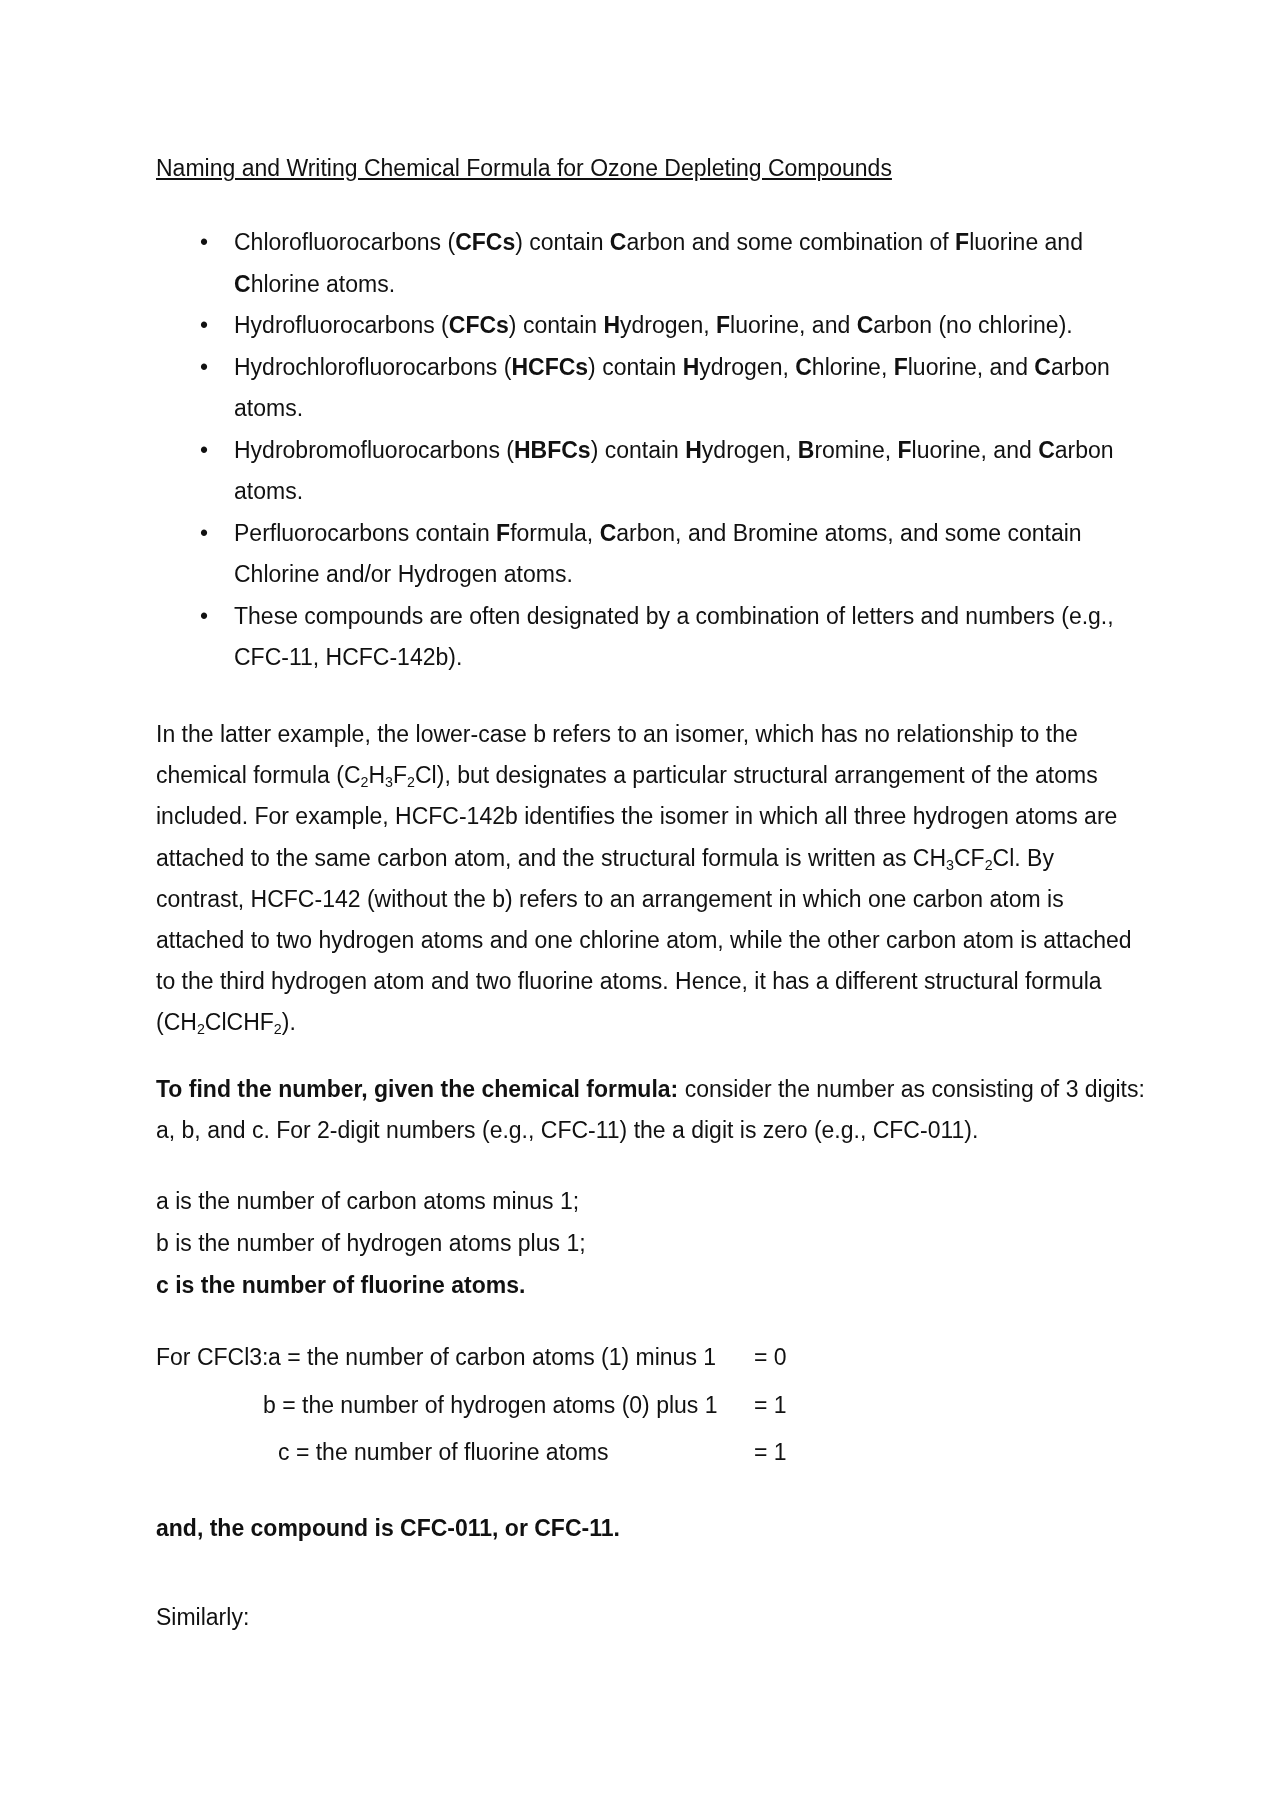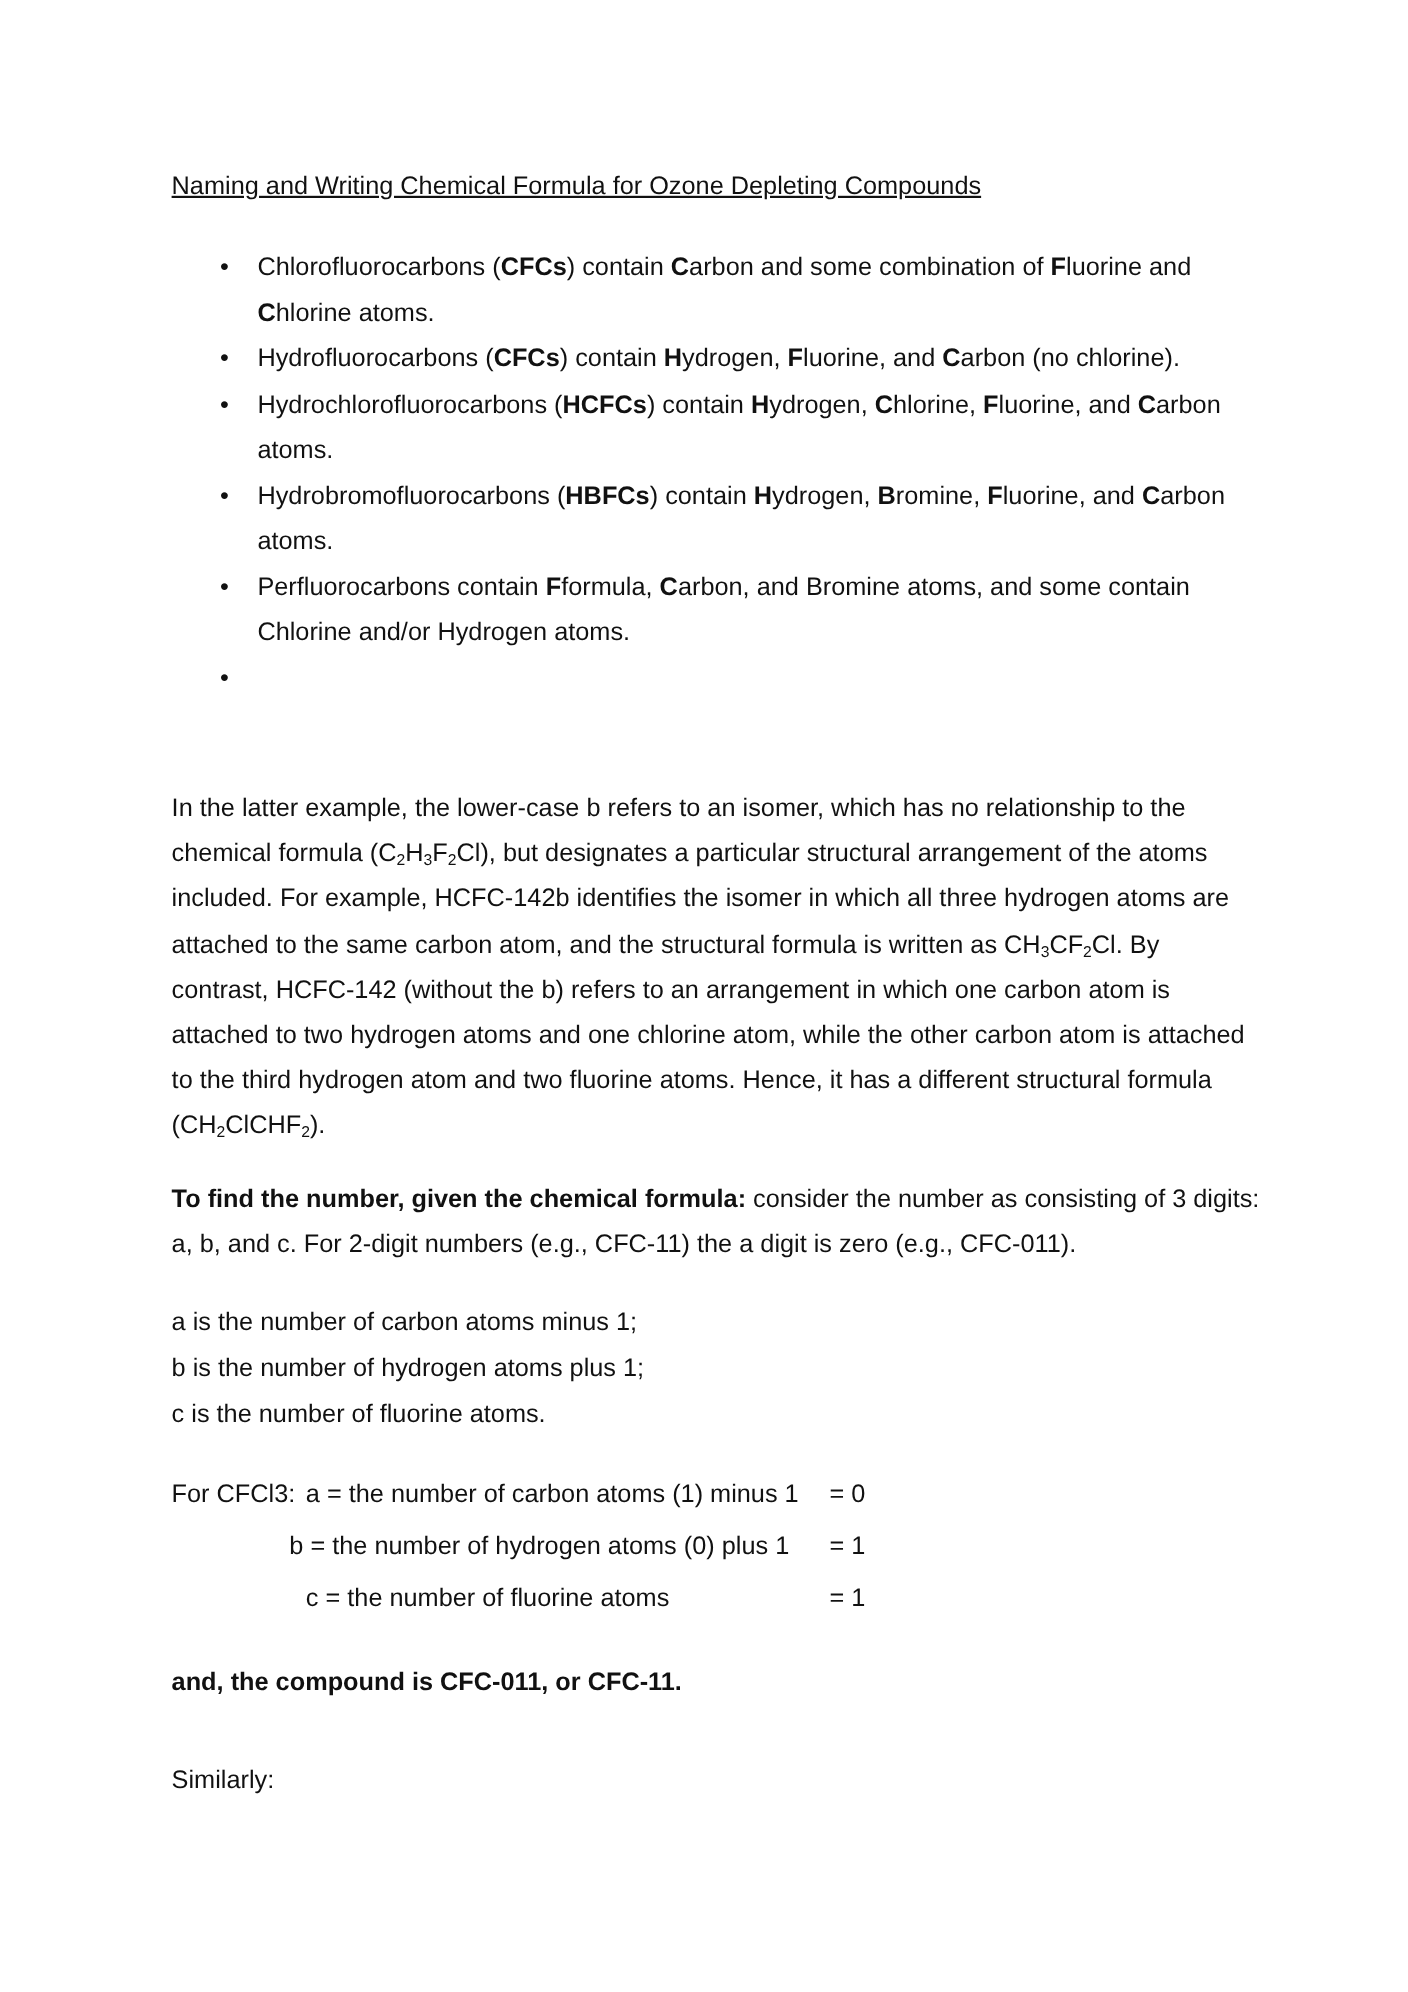--- a/index.html
+++ b/index.html
@@ -20,35 +20,35 @@
 
 <div class="page">
   <div class="title">Naming and Writing Chemical Formula for Ozone Depleting Compounds</div>
 
   <ul class="bullets" id="bullets">
       <li><span class="dot">•</span><span>Chlorofluorocarbons (</span><b>CFCs</b><span>) contain </span><b>C</b><span>arbon and some combination of </span><b>F</b><span>luorine and </span><b>C</b><span>hlorine atoms.</span></li>
       <li><span class="dot">•</span><span>Hydrofluorocarbons (</span><b>CFCs</b><span>) contain </span><b>H</b><span>ydrogen, </span><b>F</b><span>luorine, and </span><b>C</b><span>arbon (no chlorine).</span></li>
       <li><span class="dot">•</span><span>Hydrochlorofluorocarbons (</span><b>HCFCs</b><span>) contain </span><b>H</b><span>ydrogen, </span><b>C</b><span>hlorine, </span><b>F</b><span>luorine, and </span><b>C</b><span>arbon atoms.</span></li>
       <li><span class="dot">•</span><span>Hydrobromofluorocarbons (</span><b>HBFCs</b><span>) contain </span><b>H</b><span>ydrogen, </span><b>B</b><span>romine, </span><b>F</b><span>luorine, and </span><b>C</b><span>arbon atoms.</span></li>
       <li><span class="dot">•</span><span>Perfluorocarbons contain </span><b>F</b><span>formula, </span><b>C</b><span>arbon, and Bromine atoms, and some contain Chlorine and/or Hydrogen atoms.</span></li>
-      <li><span class="dot">•</span></li>
+      <li><span class="dot">•</span><span>These compounds are often designated by a combination of letters and numbers (e.g., CFC-11, HCFC-142b).</span></li>
     </ul>
 
   <div class="para" id="isomer-para" style="top:714px;"><span>In the latter example, the lower-case b refers to an isomer, which has no relationship to the chemical formula (C</span><sub>2</sub><span>H</span><sub>3</sub><span>F</span><sub>2</sub><span>Cl), but designates a particular structural arrangement of the atoms included. For example, HCFC-142b identifies the isomer in which all three hydrogen atoms are attached to the same carbon atom, and the structural formula is written as CH</span><sub>3</sub><span>CF</span><sub>2</sub><span>Cl. By contrast, HCFC-142 (without the b) refers to an arrangement in which one carbon atom is attached to two hydrogen atoms and one chlorine atom, while the other carbon atom is attached to the third hydrogen atom and two fluorine atoms. Hence, it has a different structural formula (CH</span><sub>2</sub><span>ClCHF</span><sub>2</sub><span>).</span></div>
 
   <div class="para" style="top:1069px;">
     <b>To find the number, given the chemical formula:</b><span> consider the number as consisting of 3 digits: a, b, and c. For 2-digit numbers (e.g., CFC-11) the a digit is zero (e.g., CFC-011).</span>
   </div>
 
   <div class="row" style="top:1187px; left:0;">a is the number of carbon atoms minus 1;</div>
   <div class="row" style="top:1229px; left:0;">b is the number of hydrogen atoms plus 1;</div>
-  <div class="row" style="top:1271px; left:0;">c is the number of fluorine atoms.</div>
+  <div class="row" style="top:1271px; left:0;font-weight:bold;">c is the number of fluorine atoms.</div>
 
   <div class="row" style="top:1343px; left:0;">For CFCl3:</div>
-  <div class="row" style="top:1343px; left:122px;">a = the number of carbon atoms (1) minus 1</div>
+  <div class="row" style="top:1343px; left:112px;">a = the number of carbon atoms (1) minus 1</div>
   <div class="row" style="top:1343px; left:598px;">= 0</div>
   <div class="row" style="top:1391px; left:107px;">b = the number of hydrogen atoms (0) plus 1</div>
   <div class="row" style="top:1391px; left:598px;">= 1</div>
   <div class="row" style="top:1438px; left:122px;">c = the number of fluorine atoms</div>
   <div class="row" style="top:1438px; left:598px;">= 1</div>
 
   <div class="row" style="top:1514px; left:0;font-weight:bold;">and, the compound is CFC-011, or CFC-11.</div>
   <div class="row" style="top:1591px; left:0;margin-top:12px;">Similarly:</div>
 </div>
 

